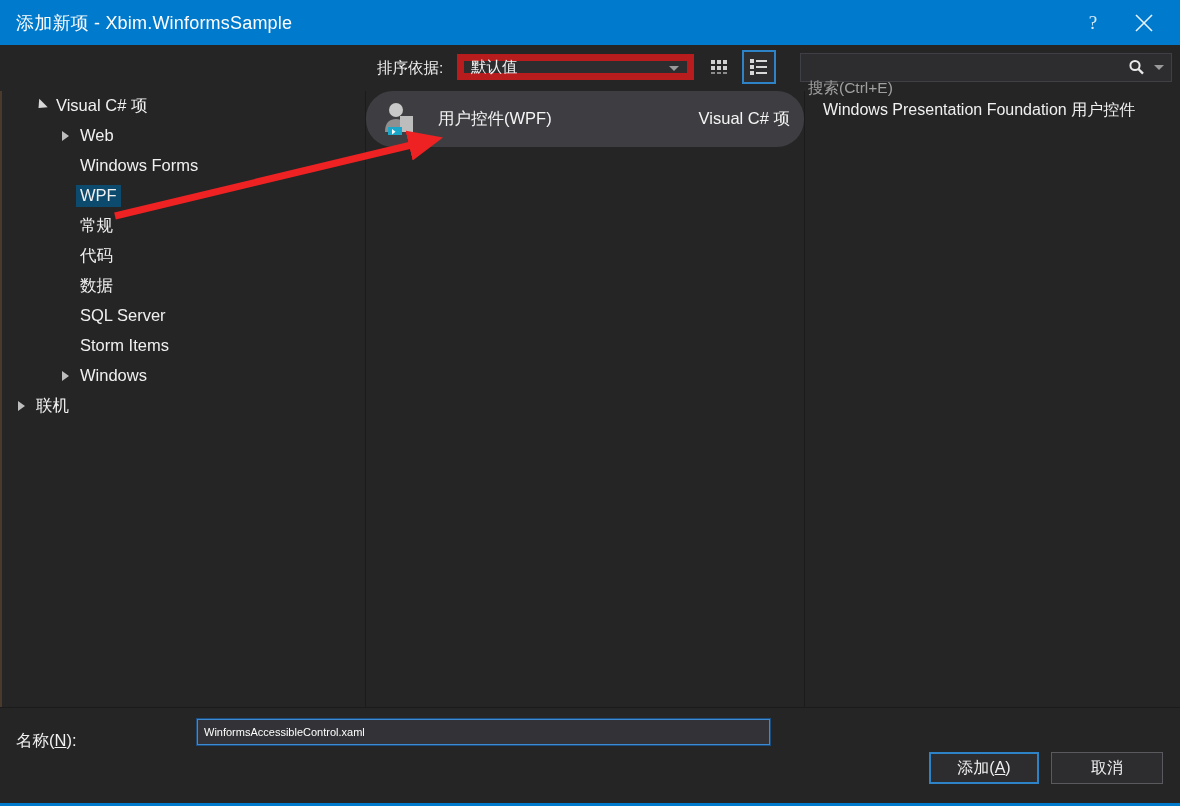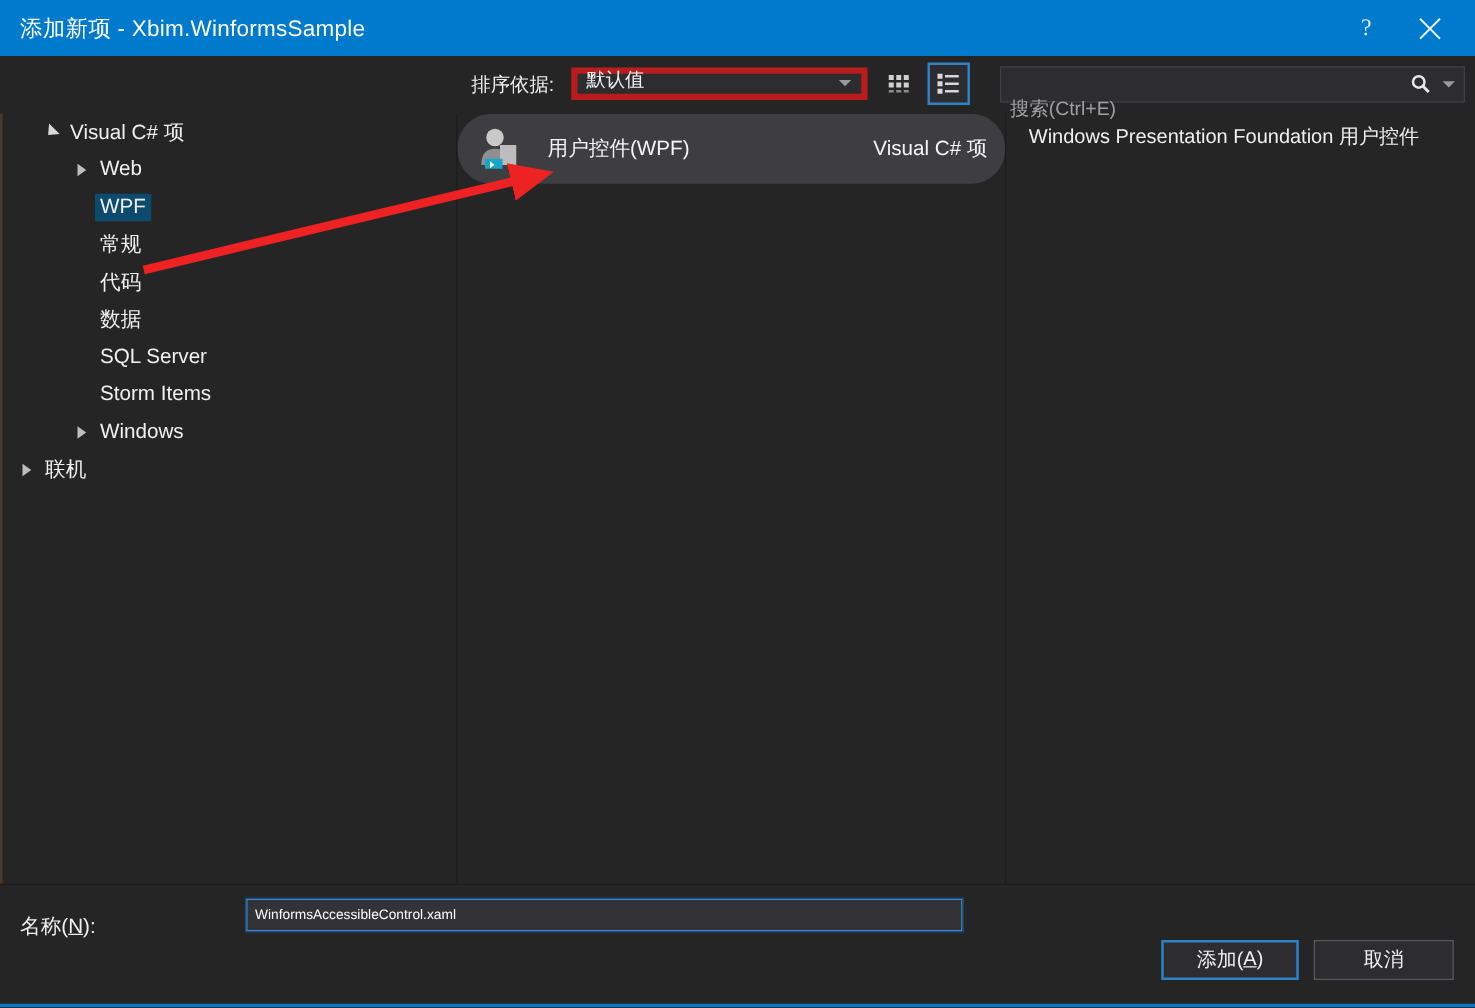--- a/index.html
+++ b/index.html
@@ -115,24 +115,24 @@
     color: #f0f0f0;
     white-space: nowrap;
   }
   #sort-select {
     position: absolute;
     left: 457px;
     top: 9px;
     width: 237px;
     height: 26px;
     background: #2d2d30;
-    border: 5px solid #b91c1c;
-    box-sizing: border-box;
-    display: flex;
-    align-items: flex-end;
+    border: 7px solid #b91c1c;
+    box-sizing: border-box;
+    display: flex;
+    align-items: center;
   }
   #sort-select-value {
     font-size: 15.5px;
     color: #f0f0f0;
     margin-left: 7px;
     white-space: nowrap;
   }
   #sort-caret {
     position: absolute;
     right: 8px;
@@ -466,20 +466,24 @@
             <span class="twisty">
               <span class="tri-down"></span>
             </span>
             <span class="tree-label">Visual C# 项</span>
           </div>
           <div class="tree-row lvl2">
             <span class="twisty">
               <span class="tri-right"></span>
             </span>
             <span class="tree-label">Web</span>
+          </div>
+          <div class="tree-row lvl2">
+            <span class="twisty"></span>
+            <span class="tree-label">Windows Forms</span>
           </div>
           <div class="tree-row lvl2 selected">
             <span class="twisty"></span>
             <span class="tree-label">WPF</span>
           </div>
           <div class="tree-row lvl2">
             <span class="twisty"></span>
             <span class="tree-label">常规</span>
           </div>
           <div class="tree-row lvl2">

